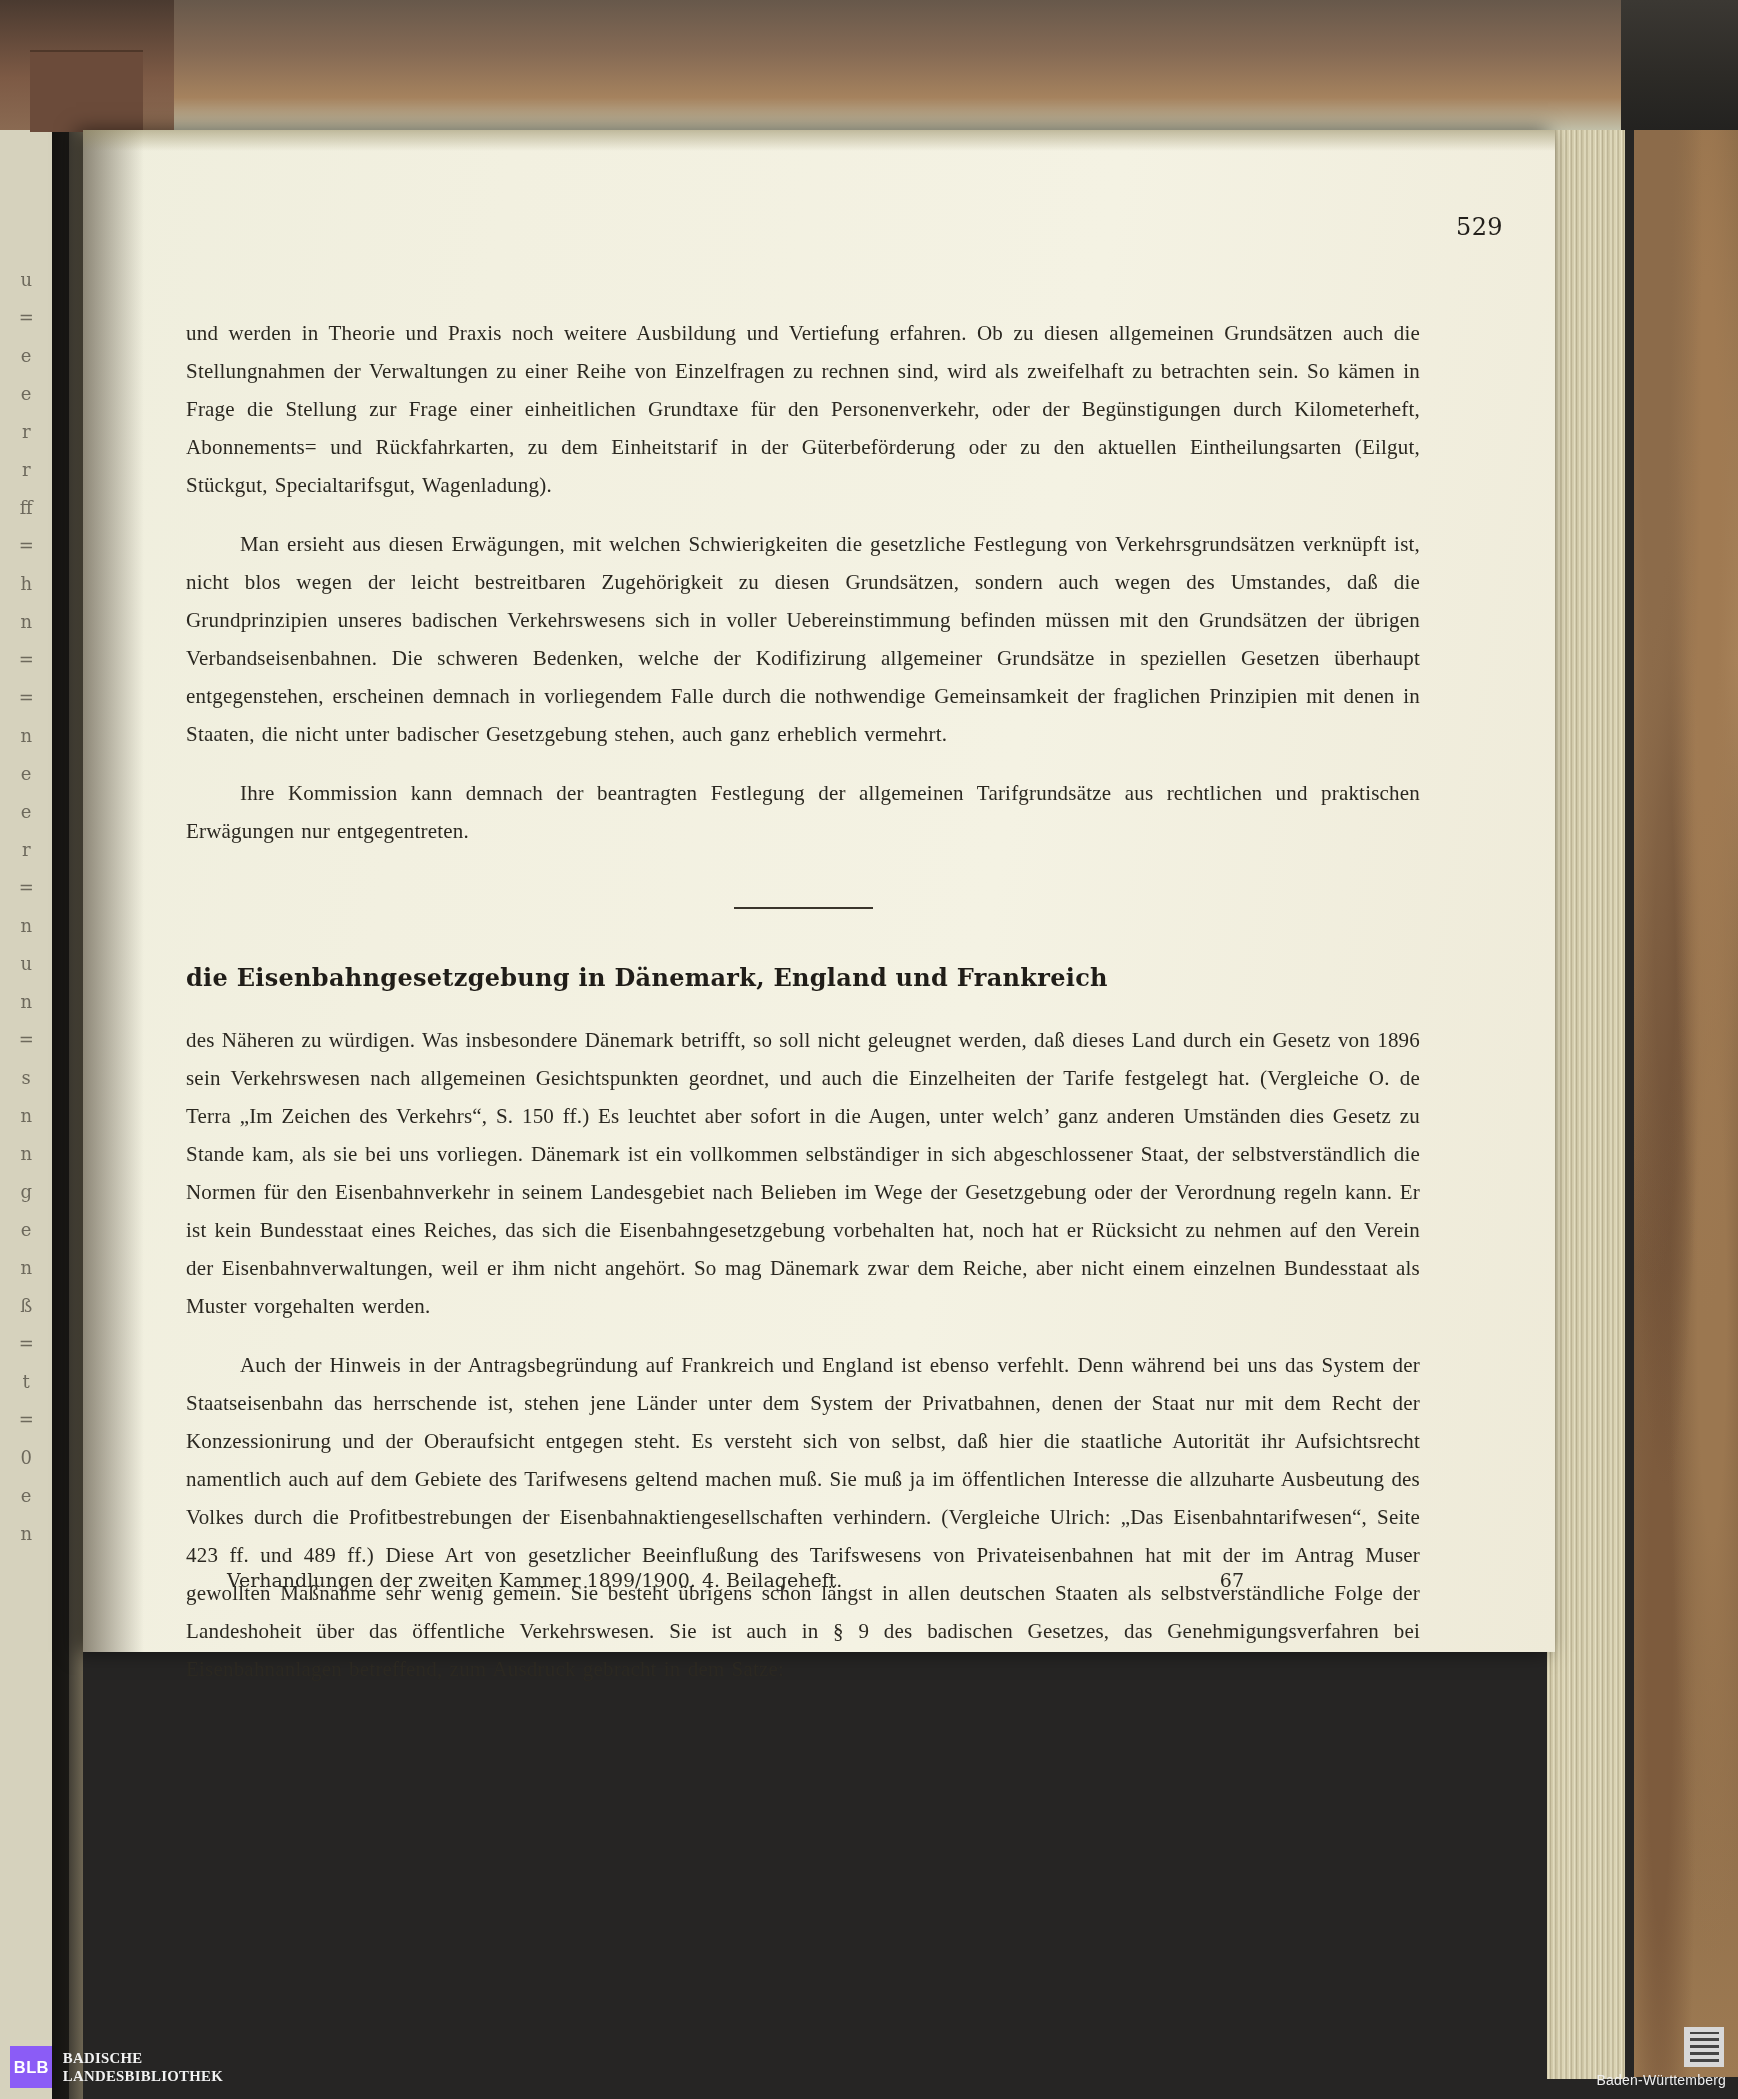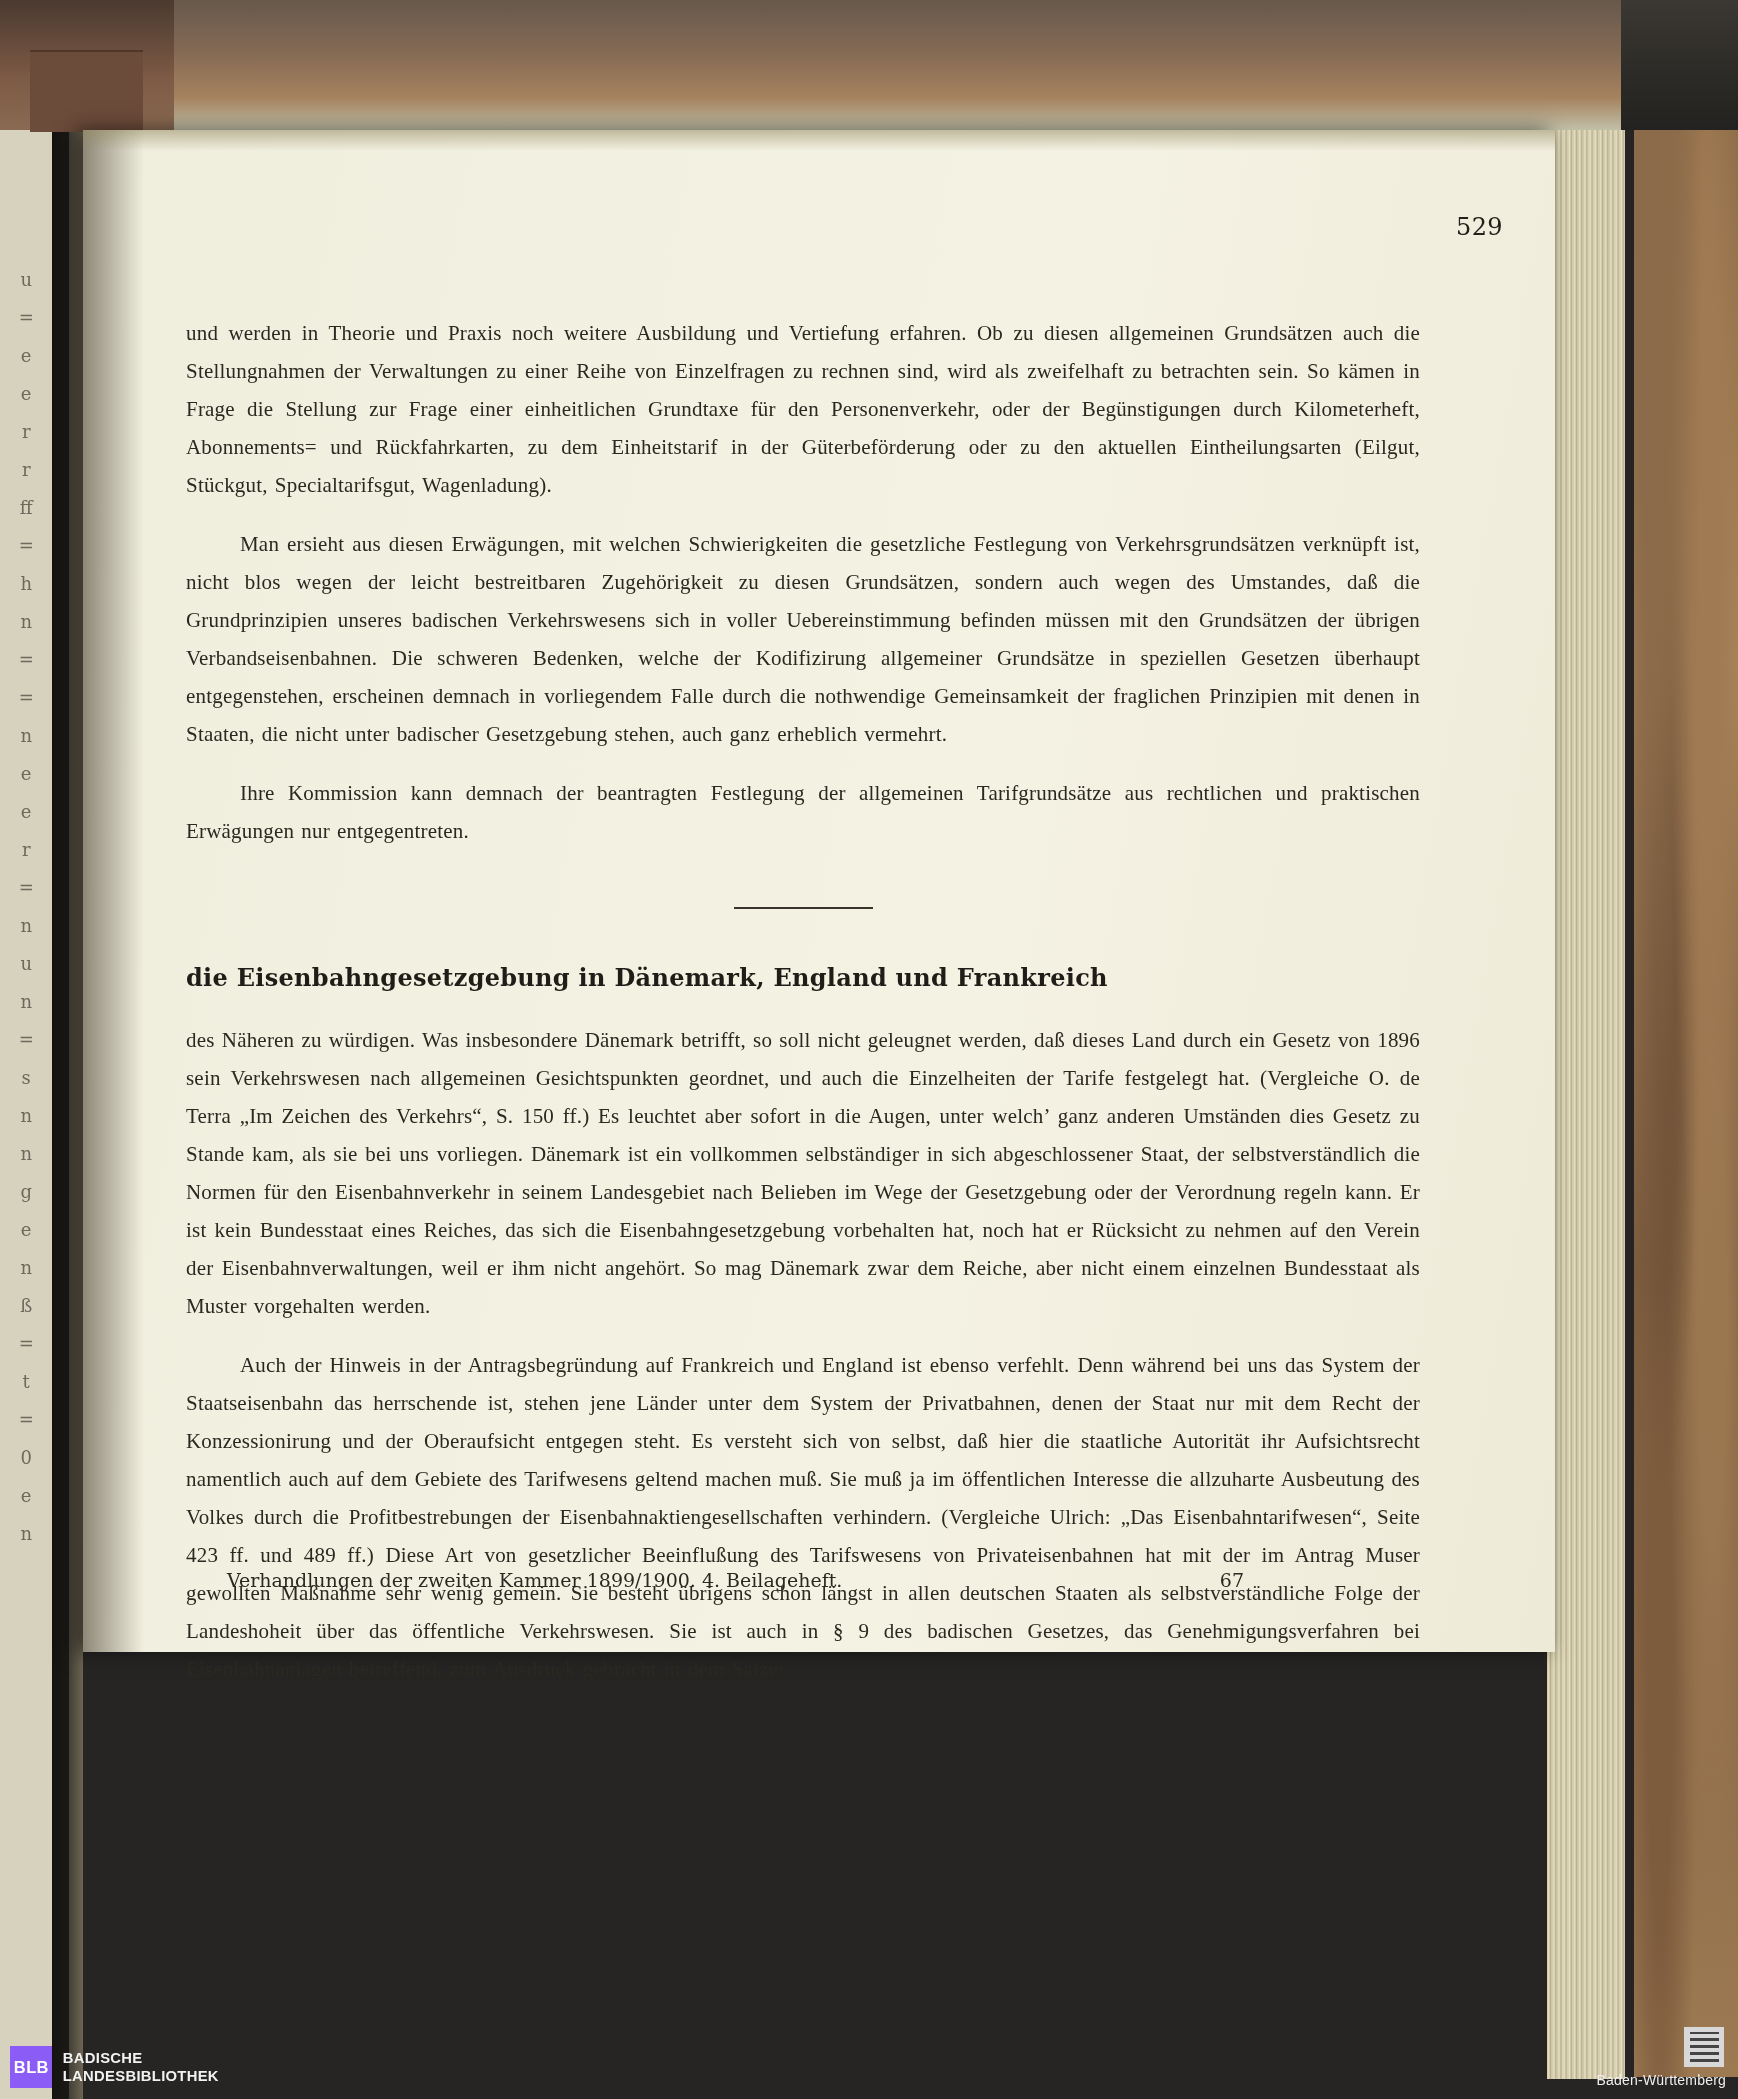--- a/index.html
+++ b/index.html
@@ -216,21 +216,21 @@
     font-family: "Liberation Sans", sans-serif;
     font-weight: bold;
     font-size: 16.5px;
     display: flex;
     align-items: center;
     justify-content: center;
     letter-spacing: 0.4px;
   }
   .blb-text {
     color: #f2f2f2;
-    font-family: Liberation Sans, sans-serif;
+    font-family: Liberation Serif, serif;
     font-size: 14.8px;
     line-height: 18px;
     font-weight: bold;
     letter-spacing: 0.3px;
     white-space: pre-line;
   }
   .bw-mark {
     position: absolute;
     right: 12px; bottom: 12px;
     display: flex;

